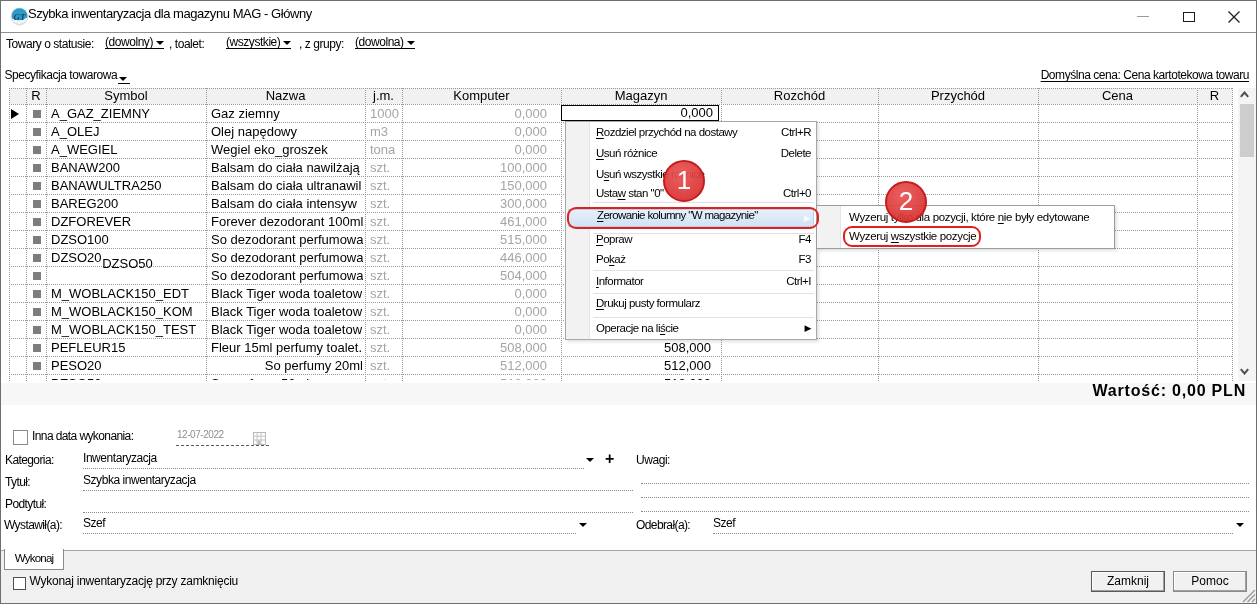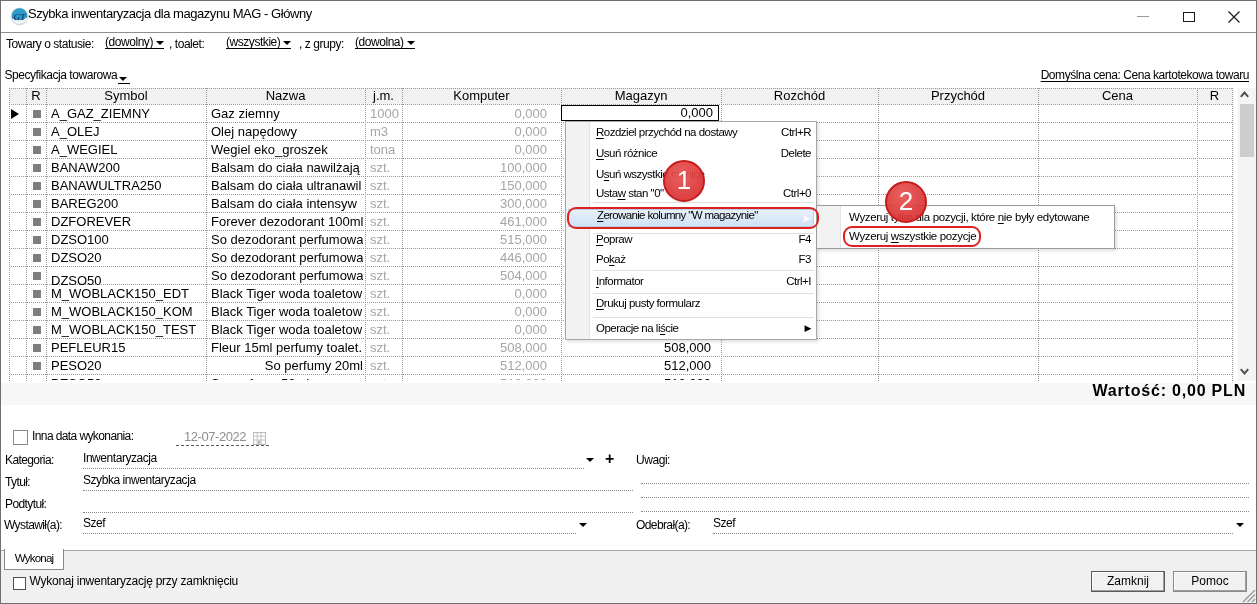--- a/index.html
+++ b/index.html
@@ -129,21 +129,21 @@
   <div class="cell gray" style="left:369px;top:211.8px;width:30px;height:17.0px;line-height:17px;">szt.</div>
   <div class="cell gray" style="left:401px;top:211.8px;width:145px;text-align:right;height:17.0px;line-height:17px;">461,000</div>
   <div class="cell" style="left:50px;top:229.8px;width:153px;height:17.0px;line-height:17px;">DZSO100</div>
   <div class="cell" style="left:210px;top:229.8px;width:152px;height:17.0px;line-height:17px;">So dezodorant perfumowa</div>
   <div class="cell gray" style="left:369px;top:229.8px;width:30px;height:17.0px;line-height:17px;">szt.</div>
   <div class="cell gray" style="left:401px;top:229.8px;width:145px;text-align:right;height:17.0px;line-height:17px;">515,000</div>
   <div class="cell" style="left:50px;top:247.8px;width:153px;height:17.0px;line-height:17px;">DZSO20</div>
   <div class="cell" style="left:210px;top:247.8px;width:152px;height:17.0px;line-height:17px;">So dezodorant perfumowa</div>
   <div class="cell gray" style="left:369px;top:247.8px;width:30px;height:17.0px;line-height:17px;">szt.</div>
   <div class="cell gray" style="left:401px;top:247.8px;width:145px;text-align:right;height:17.0px;line-height:17px;">446,000</div>
-  <div class="cell" style="left:50px;top:271px;width:153px;height:17.0px;line-height:17px;">DZSO50</div>
+  <div class="cell" style="left:50px;top:254px;width:153px;height:17.0px;line-height:17px;text-align:center;">DZSO50</div>
   <div class="cell" style="left:210px;top:265.8px;width:152px;height:17.0px;line-height:17px;">So dezodorant perfumowa</div>
   <div class="cell gray" style="left:369px;top:265.8px;width:30px;height:17.0px;line-height:17px;">szt.</div>
   <div class="cell gray" style="left:401px;top:265.8px;width:145px;text-align:right;height:17.0px;line-height:17px;">504,000</div>
   <div class="cell" style="left:50px;top:283.8px;width:153px;height:17.0px;line-height:17px;">M_WOBLACK150_EDT</div>
   <div class="cell" style="left:210px;top:283.8px;width:152px;height:17.0px;line-height:17px;">Black Tiger woda toaletow</div>
   <div class="cell gray" style="left:369px;top:283.8px;width:30px;height:17.0px;line-height:17px;">szt.</div>
   <div class="cell gray" style="left:401px;top:283.8px;width:145px;text-align:right;height:17.0px;line-height:17px;">0,000</div>
   <div class="cell" style="left:50px;top:301.8px;width:153px;height:17.0px;line-height:17px;">M_WOBLACK150_KOM</div>
   <div class="cell" style="left:210px;top:301.8px;width:152px;height:17.0px;line-height:17px;">Black Tiger woda toaletow</div>
   <div class="cell gray" style="left:369px;top:301.8px;width:30px;height:17.0px;line-height:17px;">szt.</div>
@@ -195,21 +195,21 @@
         <path d="M0.8 1.2 L4.5 5.5 L8.2 1.2" fill="none" stroke="#4e4e4e" stroke-width="2"></path>
       </svg>
   </div>
 
   <div class="abs" style="left:0px;top:381.5px;width:1257px;height:22px;background:#f7f7f7;"></div>
   <div class="abs" style="right:10px;top:380.5px;font-size:16px;font-weight:bold;letter-spacing:0.8px;">Wartość: 0,00 PLN</div>
 
   <div class="abs" id="form">
   <div class="abs" style="left:12px;top:429px;width:13px;height:13px;border:1px solid #8a8a8a;background:#fff;"></div>
   <div class="abs t12" style="left:31px;top:428px;letter-spacing:-0.6px;">Inna data wykonania:</div>
-  <div class="abs" style="left:183px;top:428px;color:#8f8f8f;font-size:13px;letter-spacing:-0.45px;">12-07-2022</div>
+  <div class="abs" style="left:176px;top:428px;color:#8f8f8f;font-size:10px;letter-spacing:-0.45px;">12-07-2022</div>
   <div class="abs" style="left:175px;top:443.8px;width:93px;border-bottom:1.5px dashed #5a5a5a;"></div>
   <svg class="abs" style="left:251.5px;top:430.5px;" width="13" height="13" viewBox="0 0 13 13">
         <rect x="0.5" y="0.5" width="12" height="12" fill="#fdfdfd" stroke="#b9b9b9"></rect>
         <g stroke="#c4c4c4" stroke-width="1">
           <path d="M0.5 4.2 H12.5 M0.5 8 H12.5 M4.2 0.5 V12.5 M8 0.5 V12.5"></path>
         </g>
         <rect x="4.7" y="8.5" width="2.8" height="3.5" fill="#bdbdbd"></rect>
       </svg>
 
   <div class="abs t12" style="left:4px;top:451.5px;letter-spacing:-0.6px;">Kategoria:</div>

